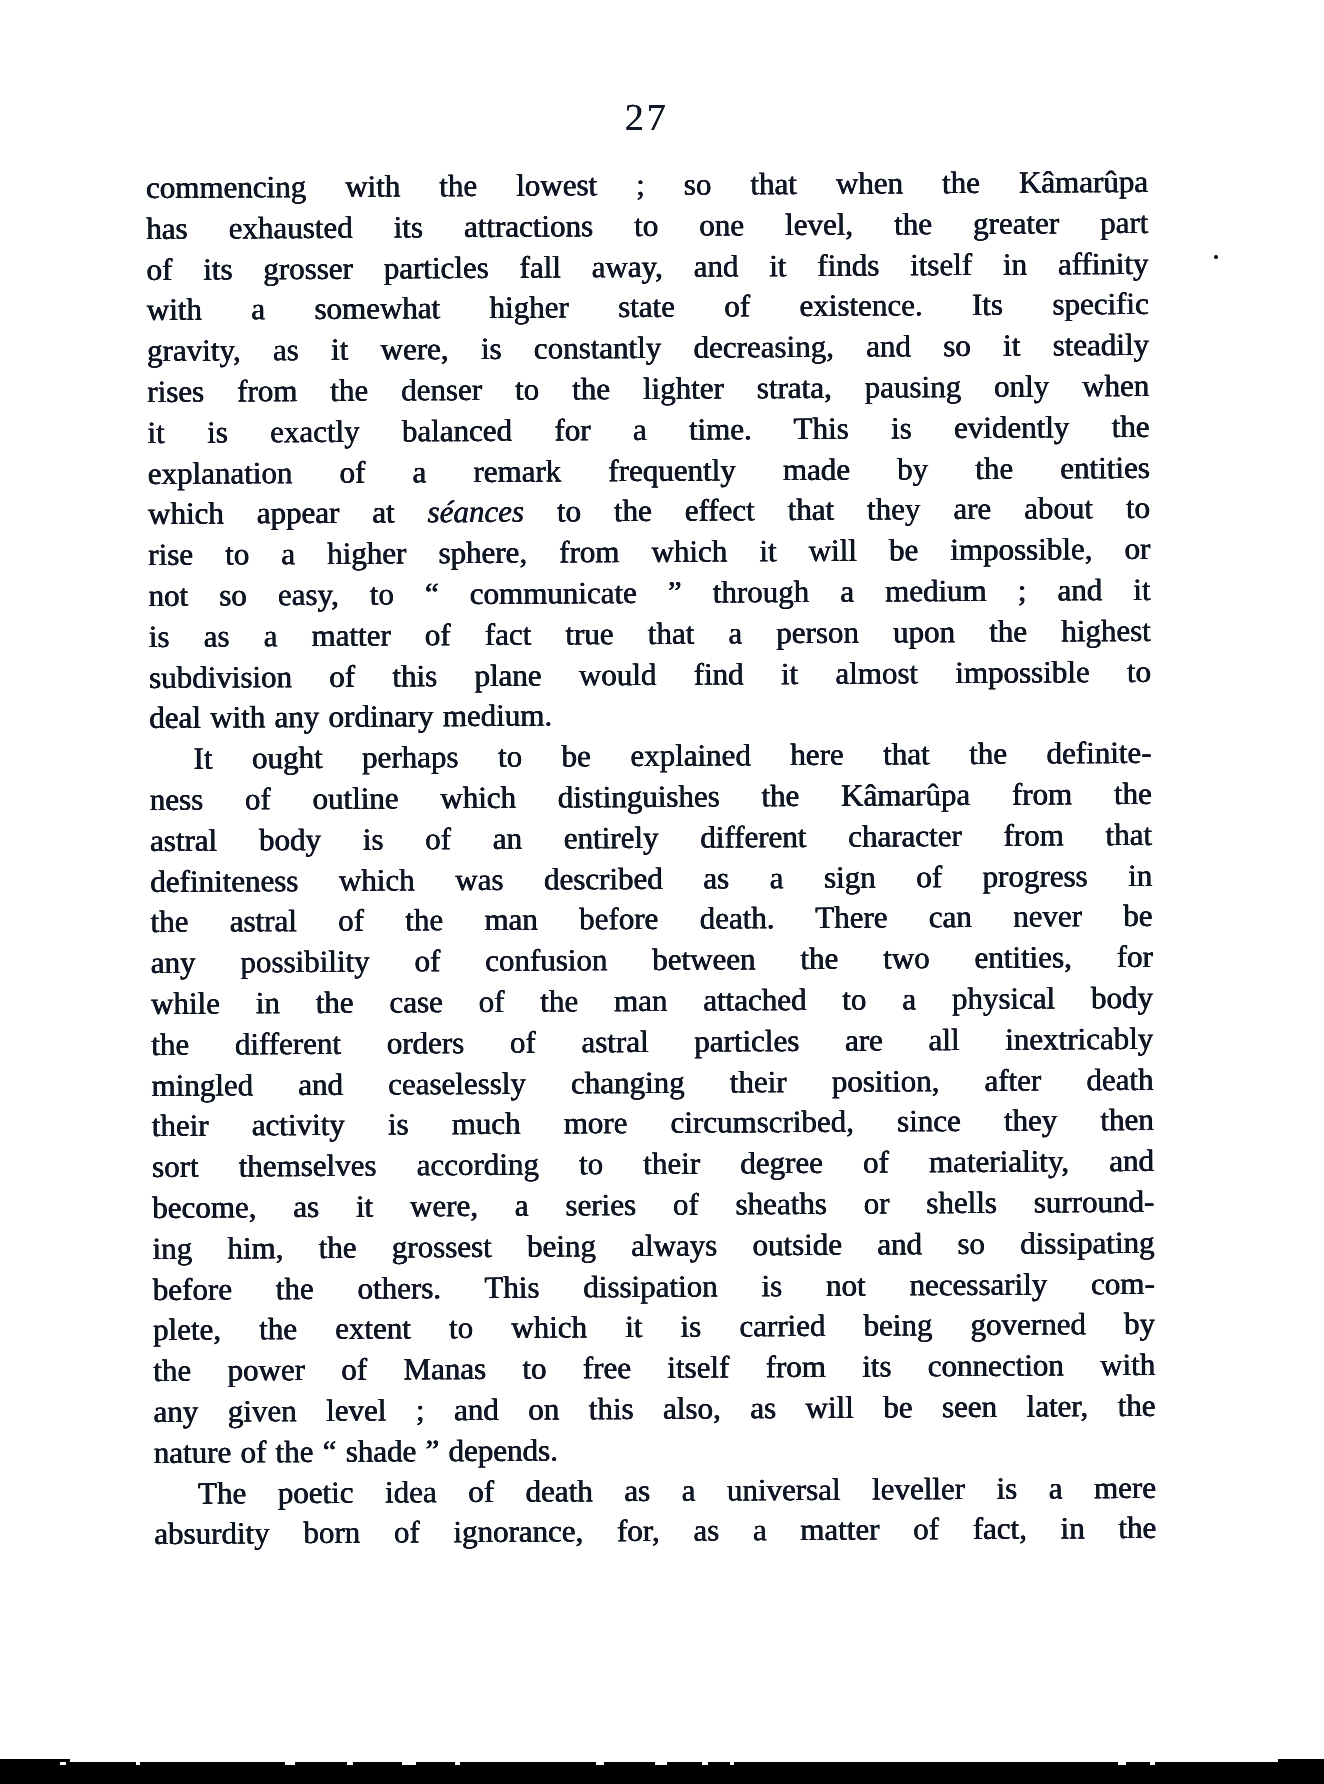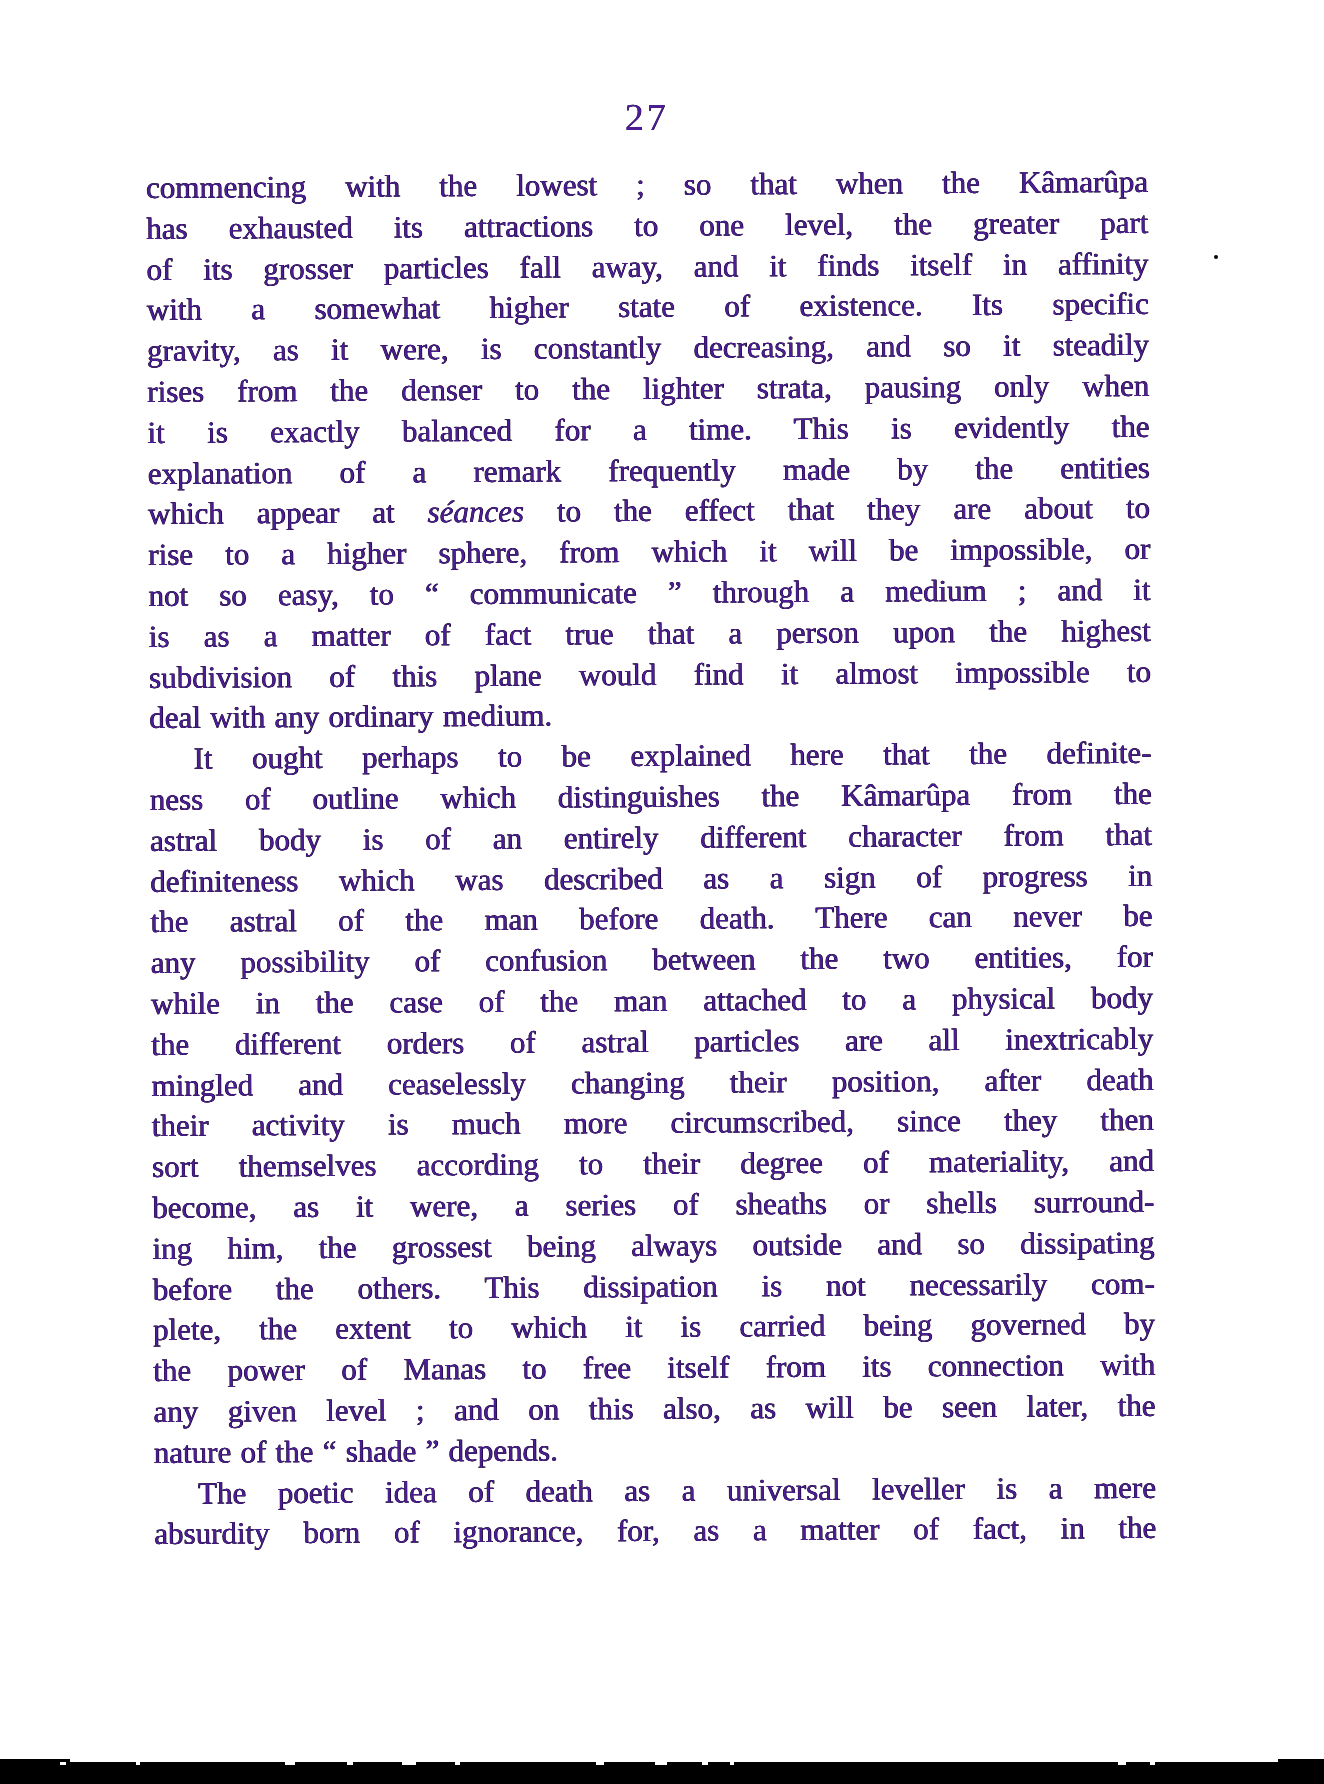--- a/index.html
+++ b/index.html
@@ -7,21 +7,21 @@
     padding: 0;
     background: #ffffff;
   }
   .page {
     position: relative;
     width: 1324px;
     height: 1784px;
     background: #ffffff;
     overflow: hidden;
     font-family: "Liberation Serif", "DejaVu Serif", serif;
-    color: #4c1d95;
+    color: #0f172a;
   }
   
   .skew {
     position: absolute;
     left: 0; top: 0;
     width: 100%; height: 100%;
     transform: rotate(-0.35deg);
     transform-origin: 146px 182px;
   }
   .page-number {

